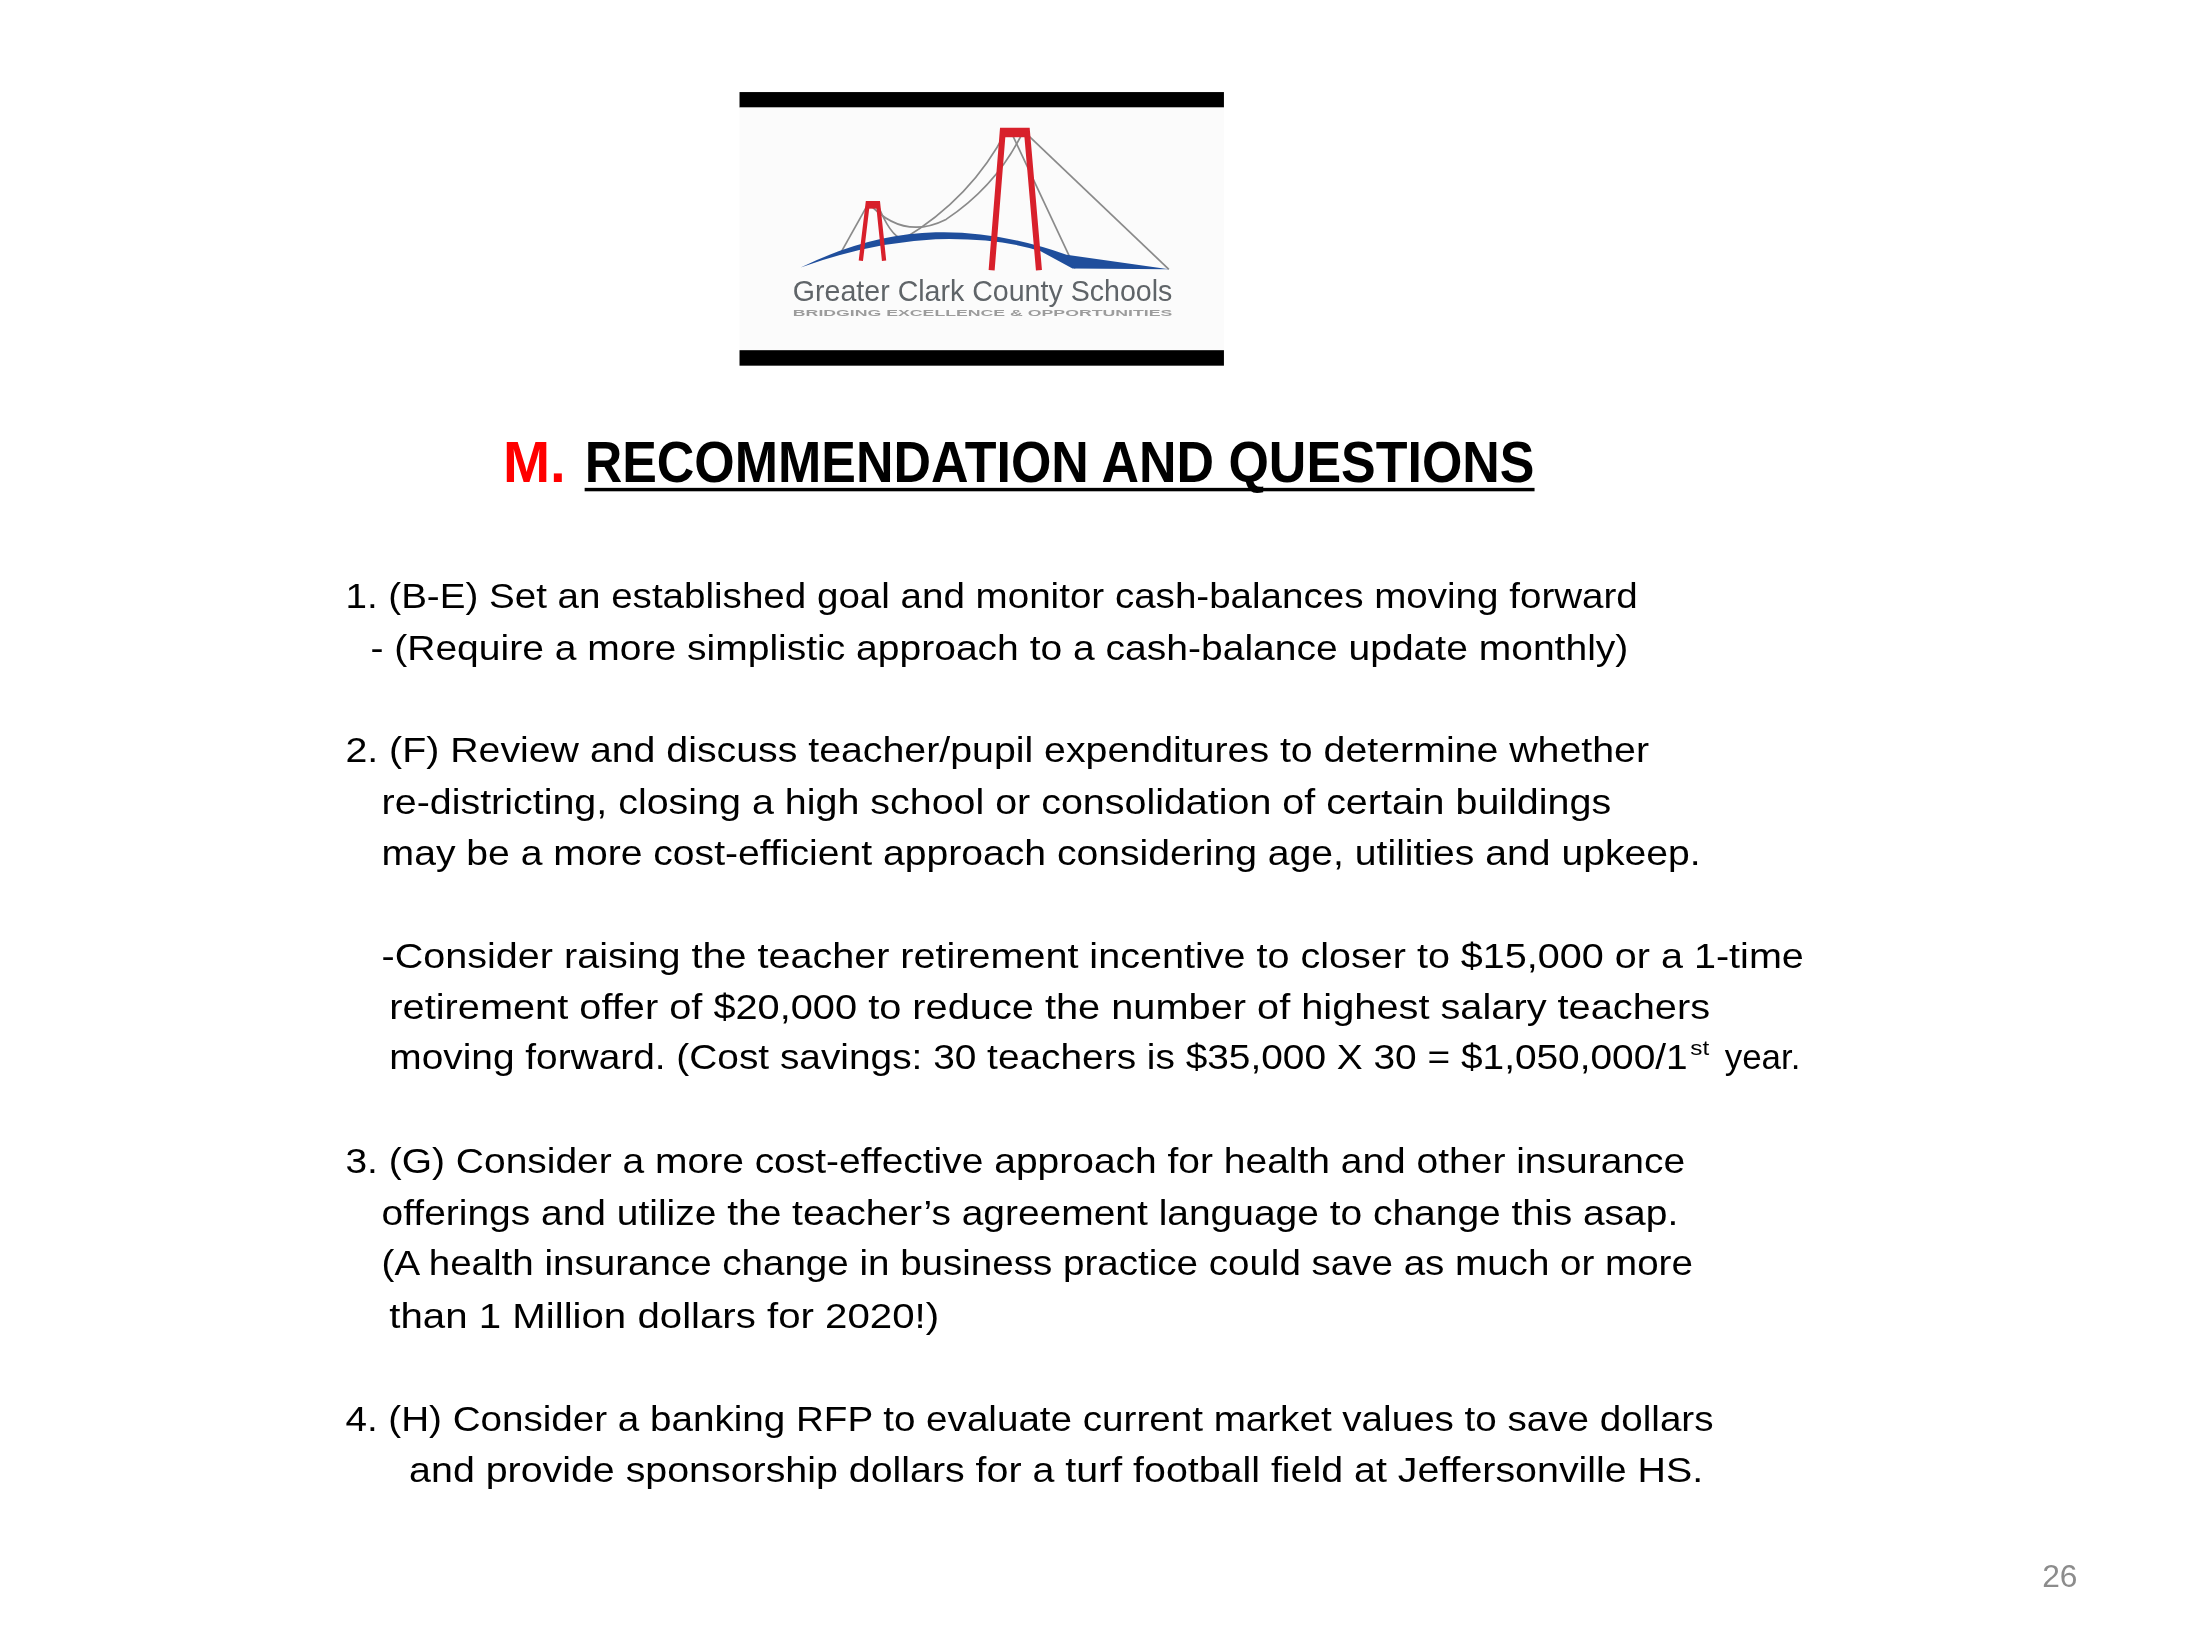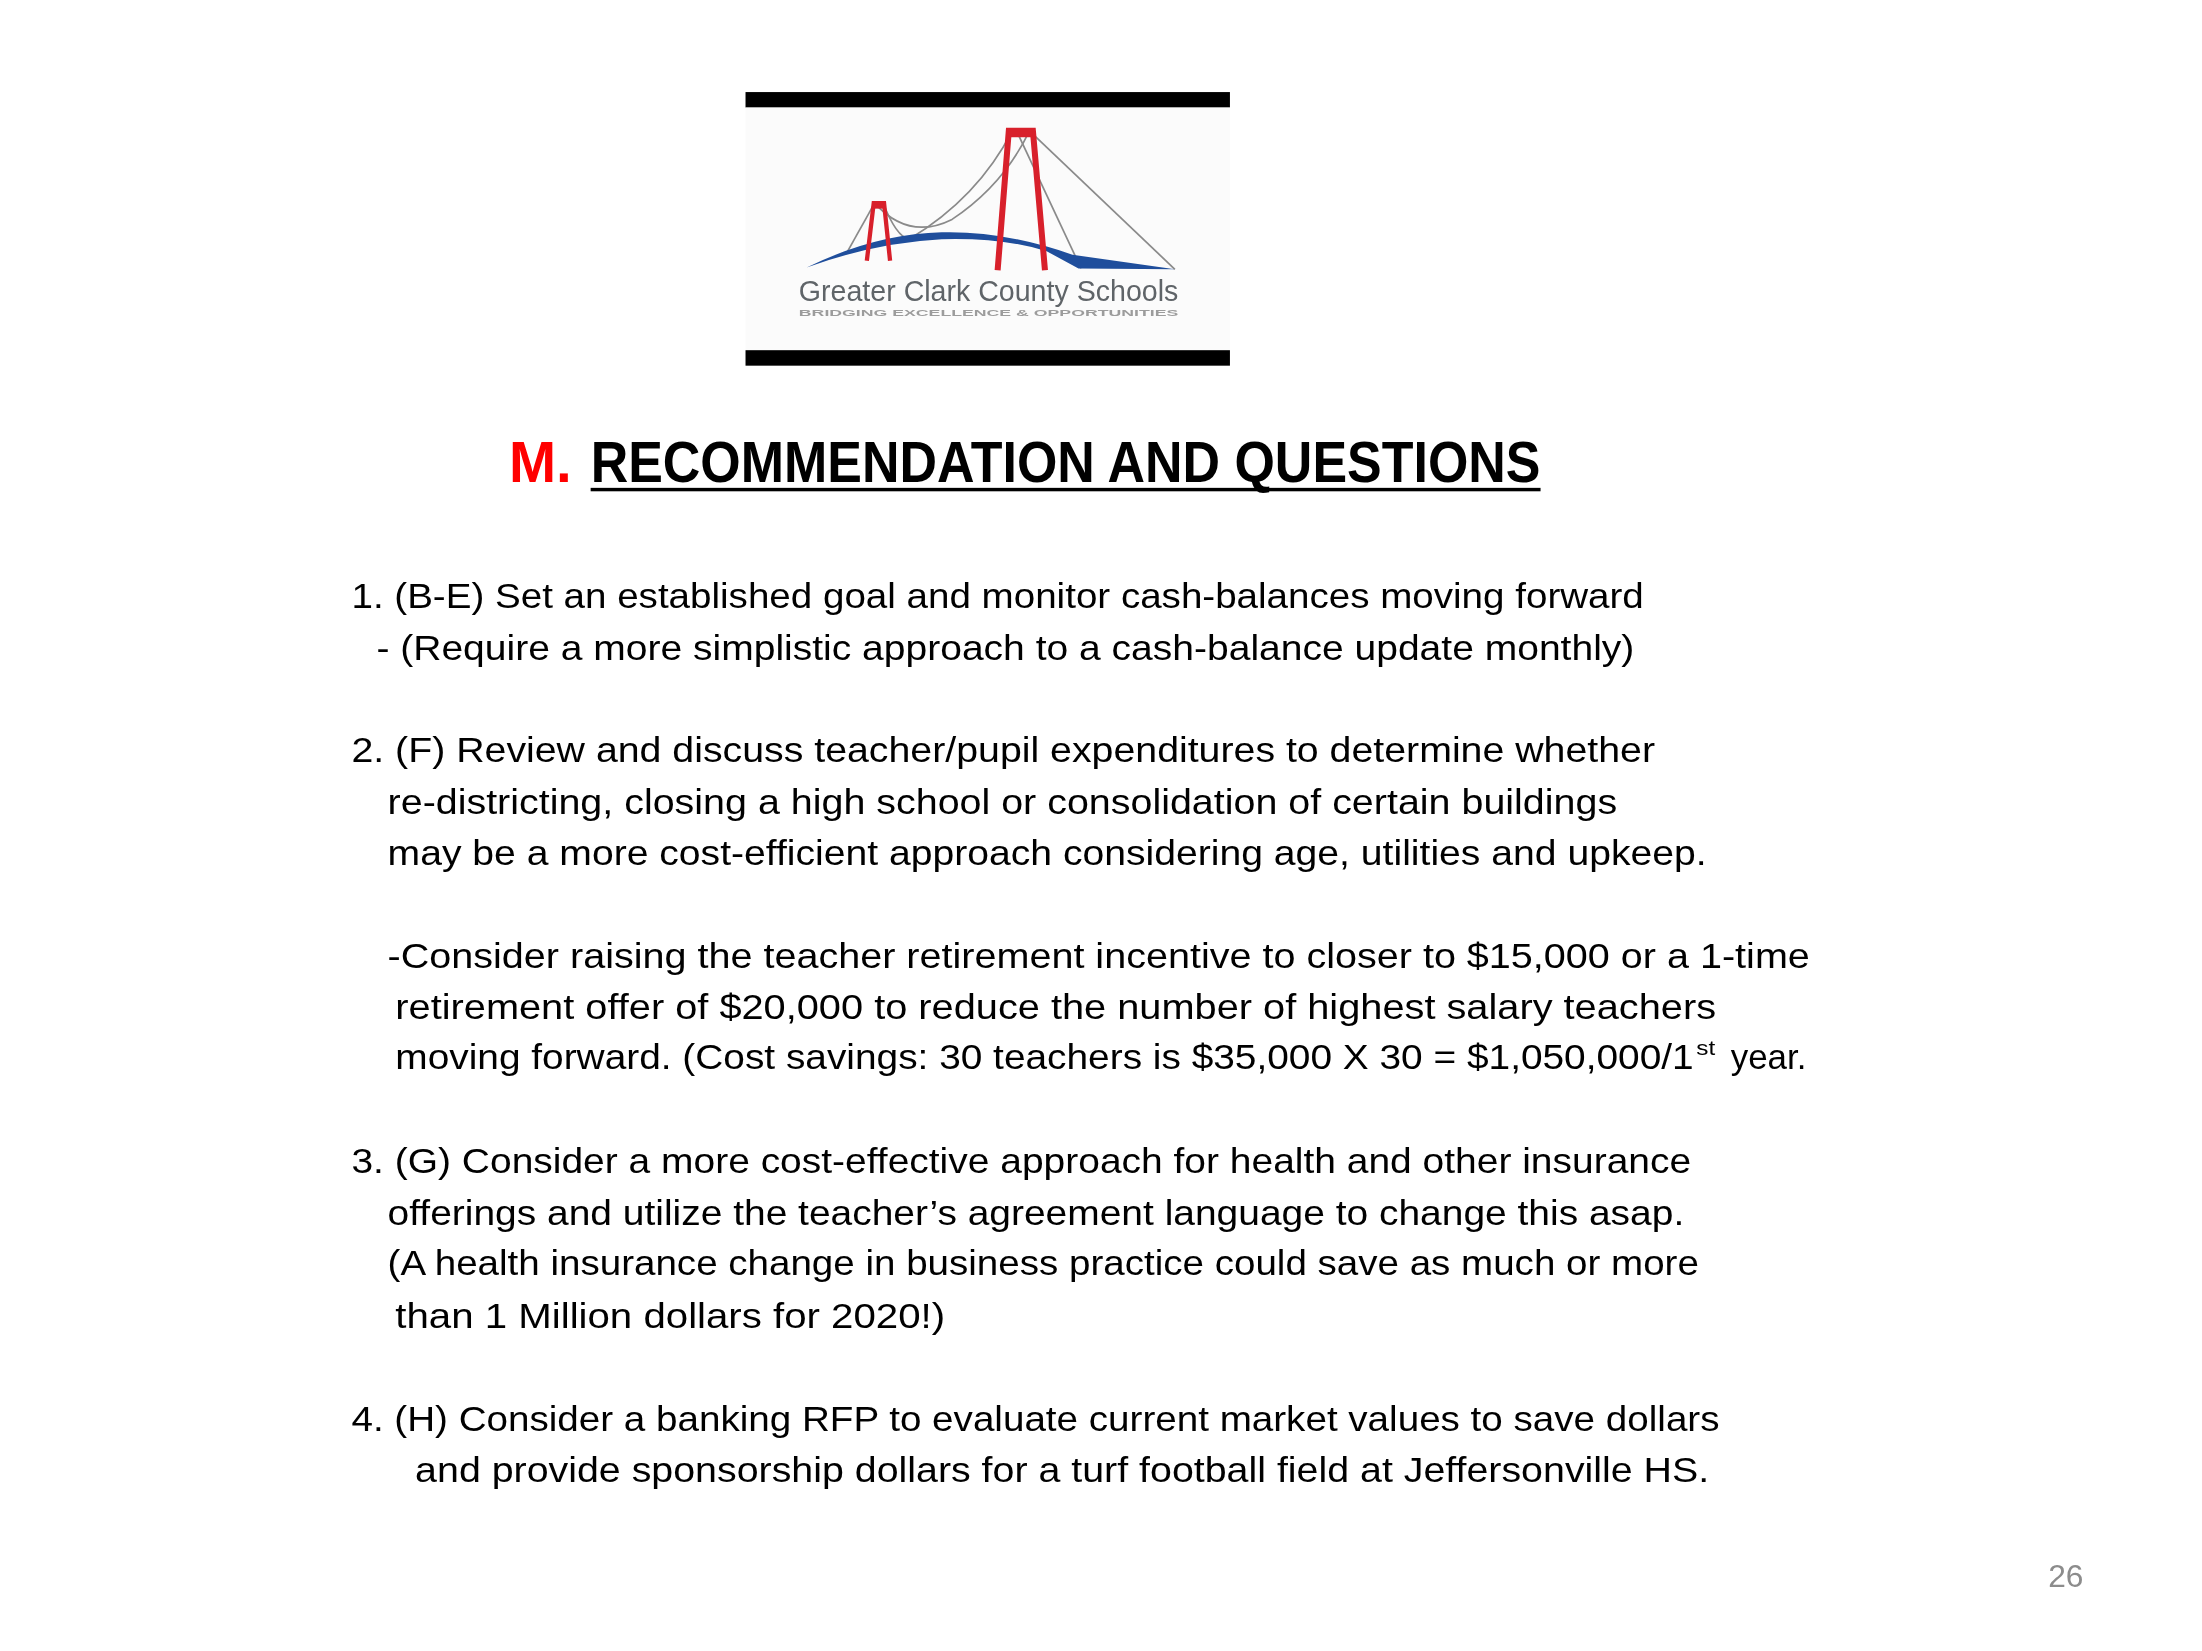--- a/index.html
+++ b/index.html
@@ -1,17 +1,17 @@
 <!DOCTYPE html>
 <html style="font-size:13.8px"><head>
 <meta charset="utf-8">
 <style>
   html, body { margin: 0; padding: 0; background: #ffffff; }
   body { width: 2203px; height: 1652px; overflow: hidden; }
-  #slide { position: absolute; left: 14px; top: 0; width: 1930px; height: 1652px; background: #ffffff; }
+  #slide { position: absolute; left: 8px; top: 0; width: 1930px; height: 1652px; background: #ffffff; }
   svg { display: block; }
   .body-line { font-family: "Liberation Sans", sans-serif; font-size: 40px; fill: #000000; }
   .heading { font-family: "Liberation Sans", sans-serif; font-size: 66px; font-weight: bold; }
   .logo-title { font-family: "Liberation Sans", sans-serif; font-size: 34px; fill: #5f6468; }
   .logo-tag { font-family: "Liberation Sans", sans-serif; font-size: 10px; font-weight: bold; fill: #9c9c9c; }
   .page-num { font-family: "Liberation Sans", sans-serif; font-size: 37px; fill: #8c8c8c; }
   .sup { font-family: "Liberation Sans", sans-serif; font-size: 24px; fill: #000000; }
 </style>
 </head>
 <body>

